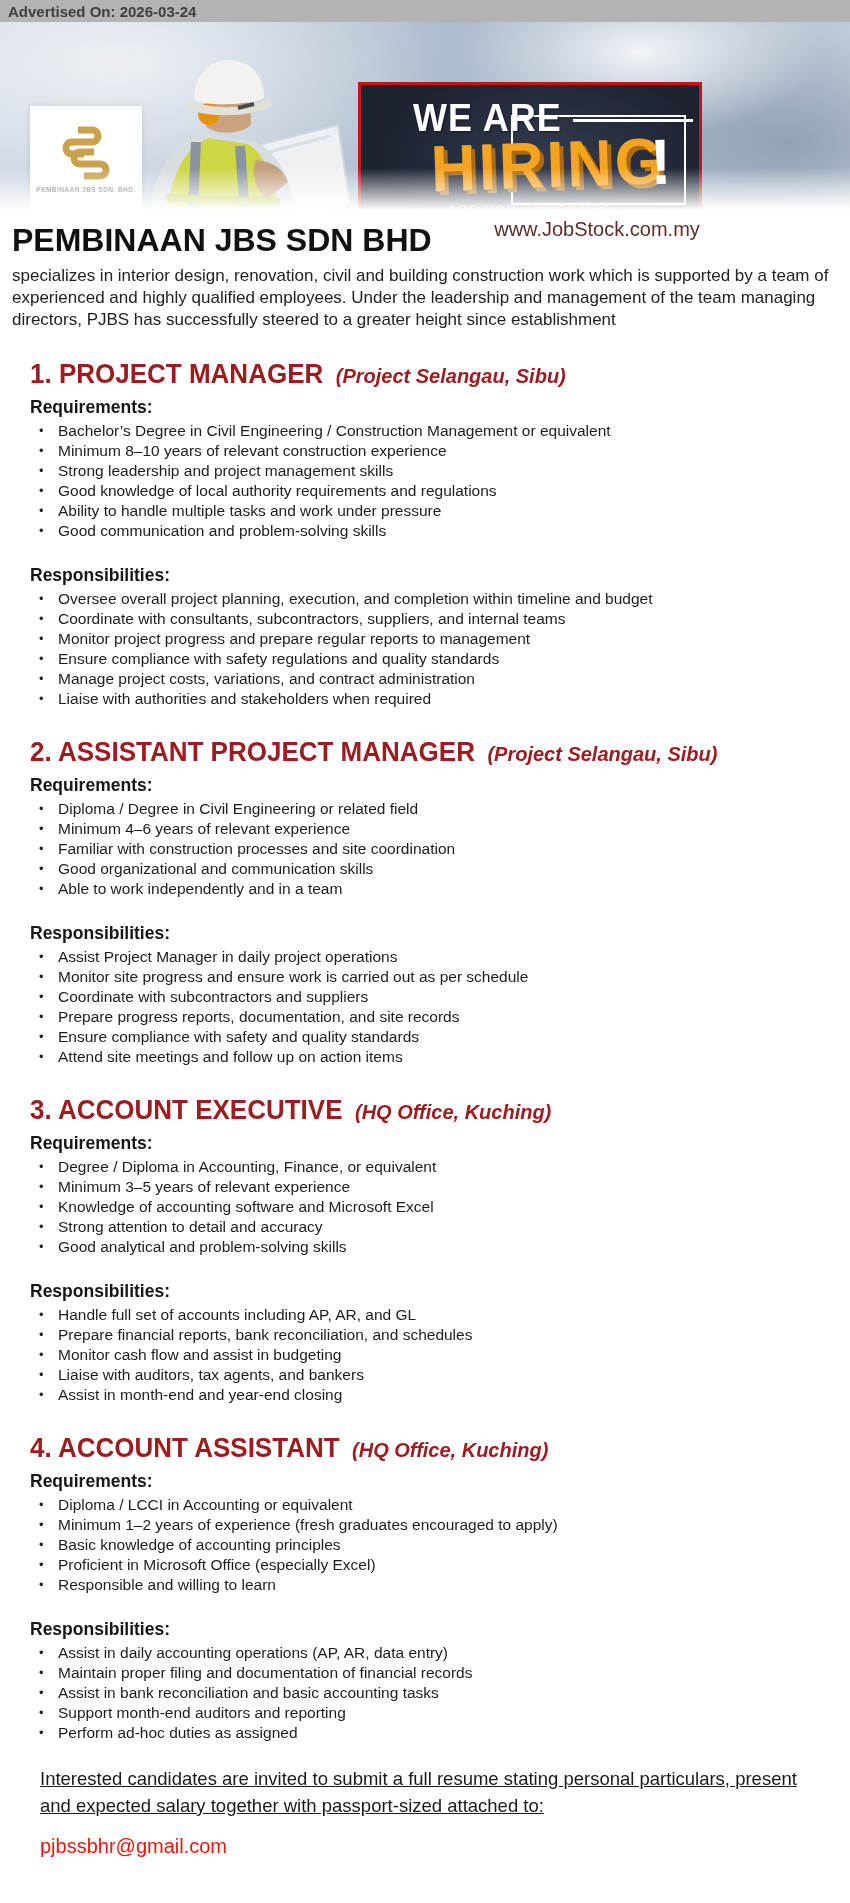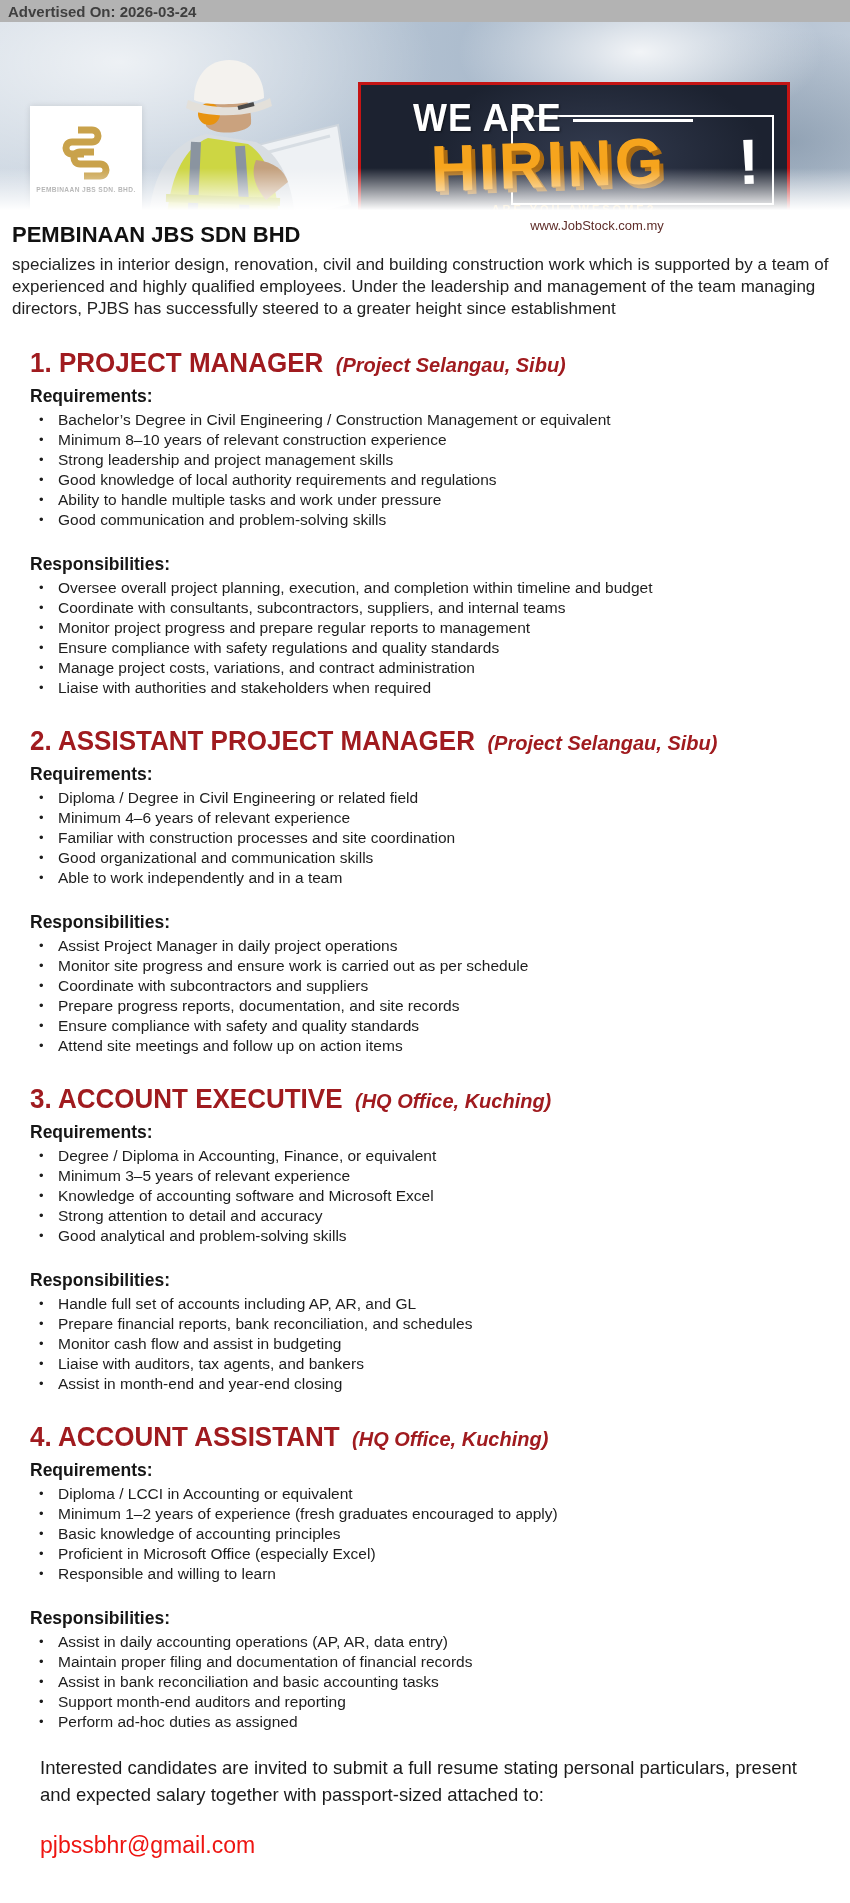--- a/index.html
+++ b/index.html
@@ -34,21 +34,21 @@
     position:absolute; left:30px; top:84px; width:112px; height:104px;
     background:#fff; box-shadow:0 0 6px rgba(0,0,0,.12);
     display:flex; flex-direction:column; align-items:center; justify-content:center; gap:4px;
   }
   .logo-card .logo-name {
     font-size:6.6px; letter-spacing:.4px; color:#6d6d6d; font-weight:bold; white-space:nowrap;
   }
 
   
   .banner {
-    position:absolute; left:358px; top:60px; width:432px; height:162px;
+    position:absolute; left:358px; top:60px; width:344px; height:162px;
     background:
       radial-gradient(ellipse 240px 130px at 55% 45%, rgba(70,80,105,.55), rgba(70,80,105,0) 70%),
       #1c2230;
     border:3px solid #c41414; overflow:hidden;
   }
   .banner .frame {
     position:absolute; left:150px; top:30px; right:13px; bottom:36px;
     border:2px solid #ffffff;
   }
   .banner .we-are {
@@ -68,24 +68,24 @@
     position:absolute; right:28px; top:40px; color:#ffffff; font-weight:900;
     font-size:64px; transform:rotate(-2deg);
   }
   .banner .awesome {
     position:absolute; left:0; right:0; bottom:26px; text-align:center;
     color:#e8aa28; font-size:11px; font-weight:bold; letter-spacing:3px;
   }
 
   
   .company { position:relative; padding:8px 14px 0 12px; }
-  .company h1 { font-size:22px; font-weight:bold; color:#111; letter-spacing:0; }
+  .company h1 { font-size:32px; font-weight:bold; color:#111; letter-spacing:0; }
   .site-url {
     position:absolute; left:452px; top:4px; width:290px; text-align:center;
-    color:#5e2c28; font-size:13px; text-decoration:none; cursor:pointer;
+    color:#5e2c28; font-size:20px; text-decoration:none; cursor:pointer;
   }
   .company p {
     margin-top:6px; font-size:17px; line-height:22px; color:#222; max-width:836px;
   }
 
   
   .job { padding:0 36px 0 30px; }
   .job-title { margin-top:28px; line-height:30px; }
   .job-title .jt-main {
     color:#a01b1f; font-weight:900; font-size:26px; letter-spacing:0;
@@ -98,24 +98,24 @@
   .resp-label { margin-top:22px; }
   ul.bullets { list-style:none; margin-top:2px; }
   ul.bullets li {
     position:relative; padding-left:28px; font-size:15.5px; line-height:20px; color:#1d1d1d;
   }
   ul.bullets li::before {
     content:"•"; position:absolute; left:9px; top:0; font-size:13px; color:#1d1d1d;
   }
 
   
-  .footer { padding:22px 17px 0 40px; }
+  .footer { padding:22px 17px 0 40px;text-decoration:underline; }
   .cta { font-size:18.5px; line-height:27px; color:#1a1a1a; max-width:790px; }
   .email {
-    display:inline-block; margin-top:24px; color:#ee1511; font-size:23px;
+    display:inline-block; margin-top:16px; color:#ee1511; font-size:20px;
     text-decoration:none; cursor:pointer;
   }
 </style>
 </head>
 <body>
 
 <div class="topbar">
   <span>Advertised On: 2026-03-24</span>
 </div>
 

